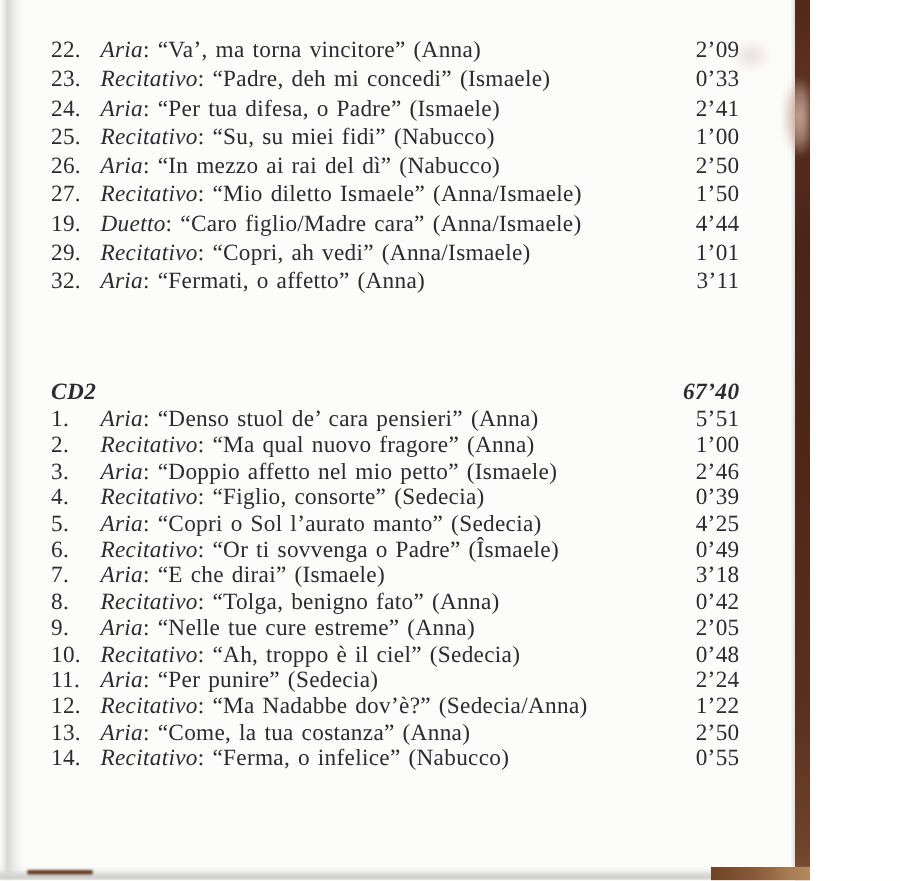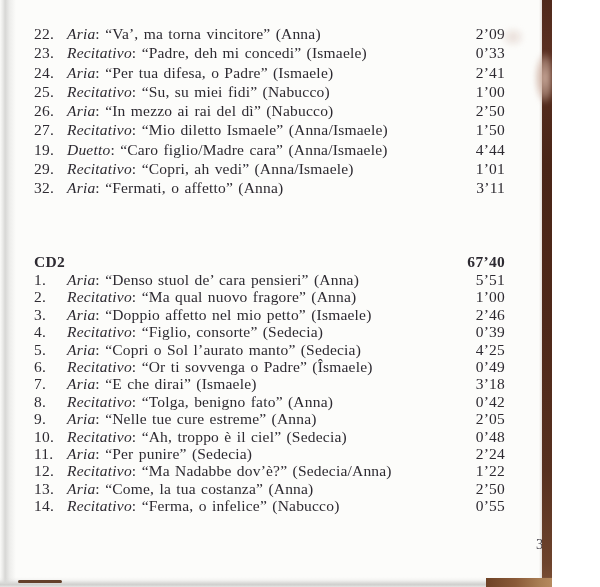--- a/index.html
+++ b/index.html
@@ -4,21 +4,20 @@
 <style>
   html, body { margin: 0; padding: 0; background: #ffffff; }
   .page {
     position: relative;
     width: 540px;
     height: 587px;
     background: #fcfcfa;
     overflow: hidden;
     font-family: "Liberation Serif", "DejaVu Serif", serif;
     color: #2d2a31;
-    padding-left: 12px;
   }
 
   
   .edge-left {
     position: absolute; left: 0; top: 0; width: 16px; height: 100%;
     background: linear-gradient(90deg, #fafaf8 0%, #e9e9e7 18%, #d7d7d5 32%, #eeeeec 62%, #fcfcfa 100%);
   }
   .edge-right {
     position: absolute; top: 0; right: 0; width: 10px; height: 100%;
     background: linear-gradient(180deg, #50291b 0%, #5a3022 8%, #4a2517 28%, #4f2819 55%, #57301f 80%, #6d432c 96%, #7d5136 100%);
@@ -69,20 +68,21 @@
   .genre { font-style: italic; }
   .track-time { position: absolute; right: 0; }
 
   .cd-header {
     position: relative;
     line-height: 18px;
     font-size: 15.5px;
     font-weight: bold;
     letter-spacing: 0.3px;
     white-space: nowrap;
+    font-style: italic;
   }
   .cd-header .track-time { font-weight: bold; }
 
   .page-number {
     position: absolute; top: 536px; left: 536px;
     font-size: 14.5px; color: #46434a;
   }
 </style>
 </head>
 <body>

